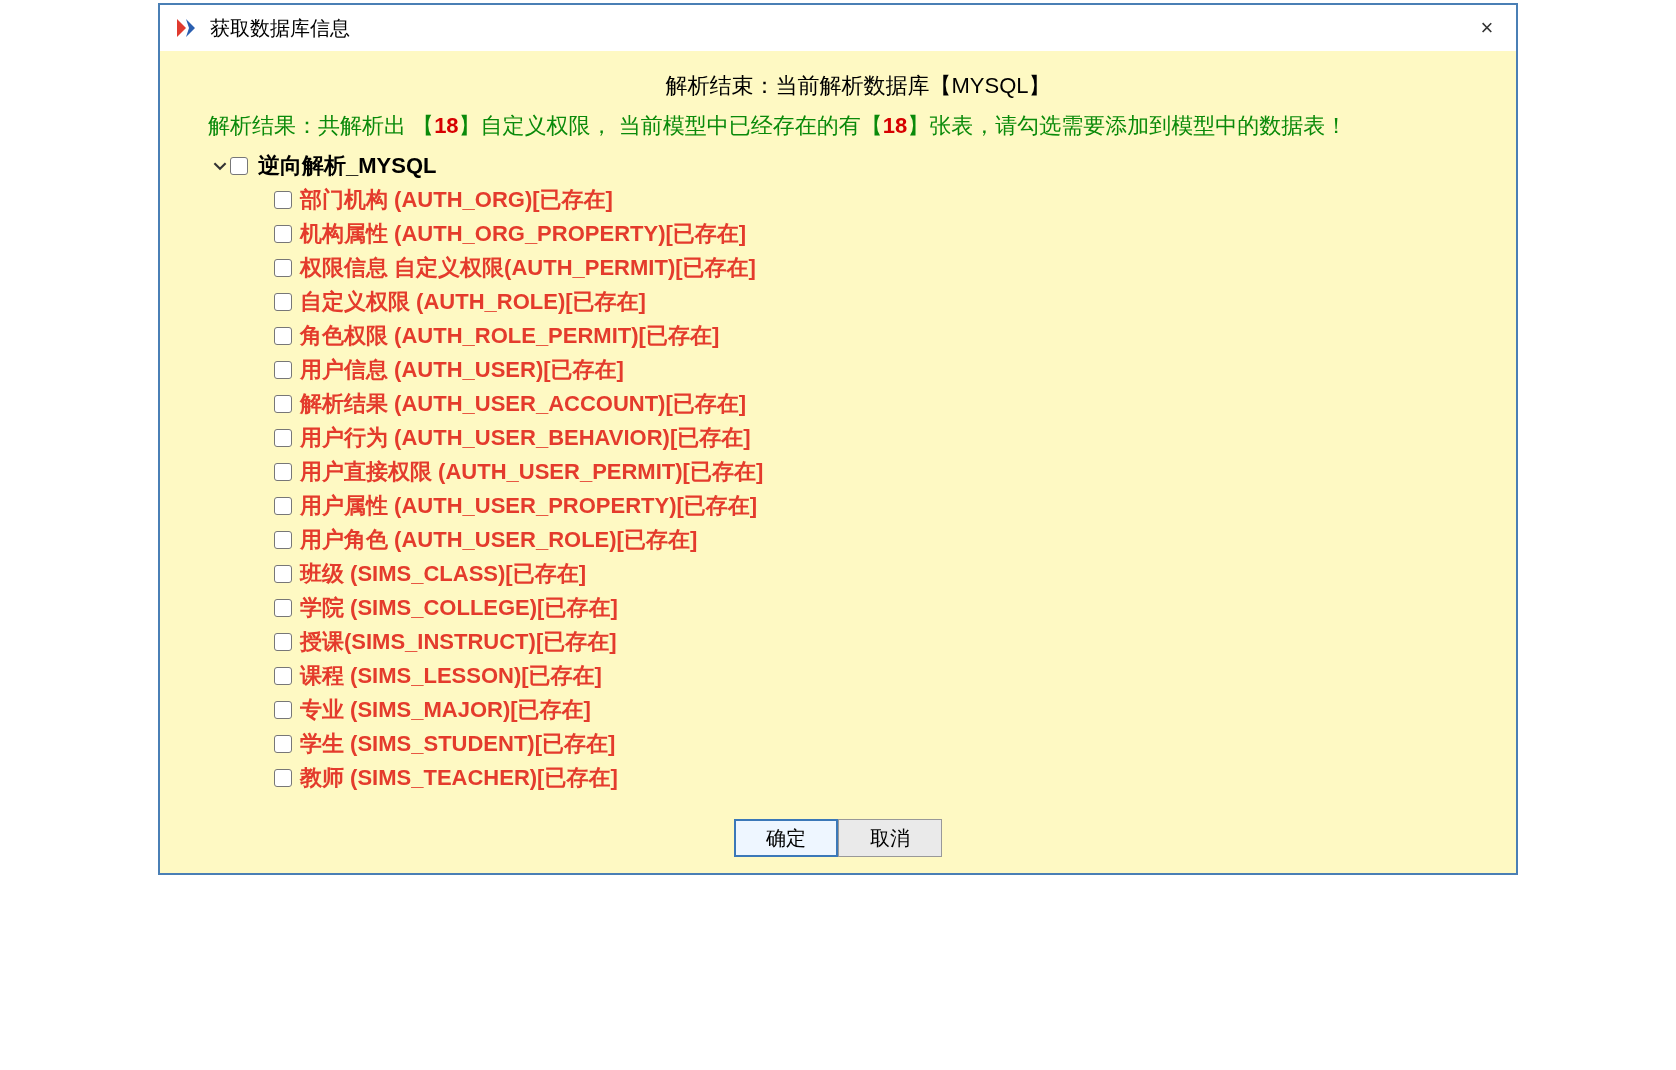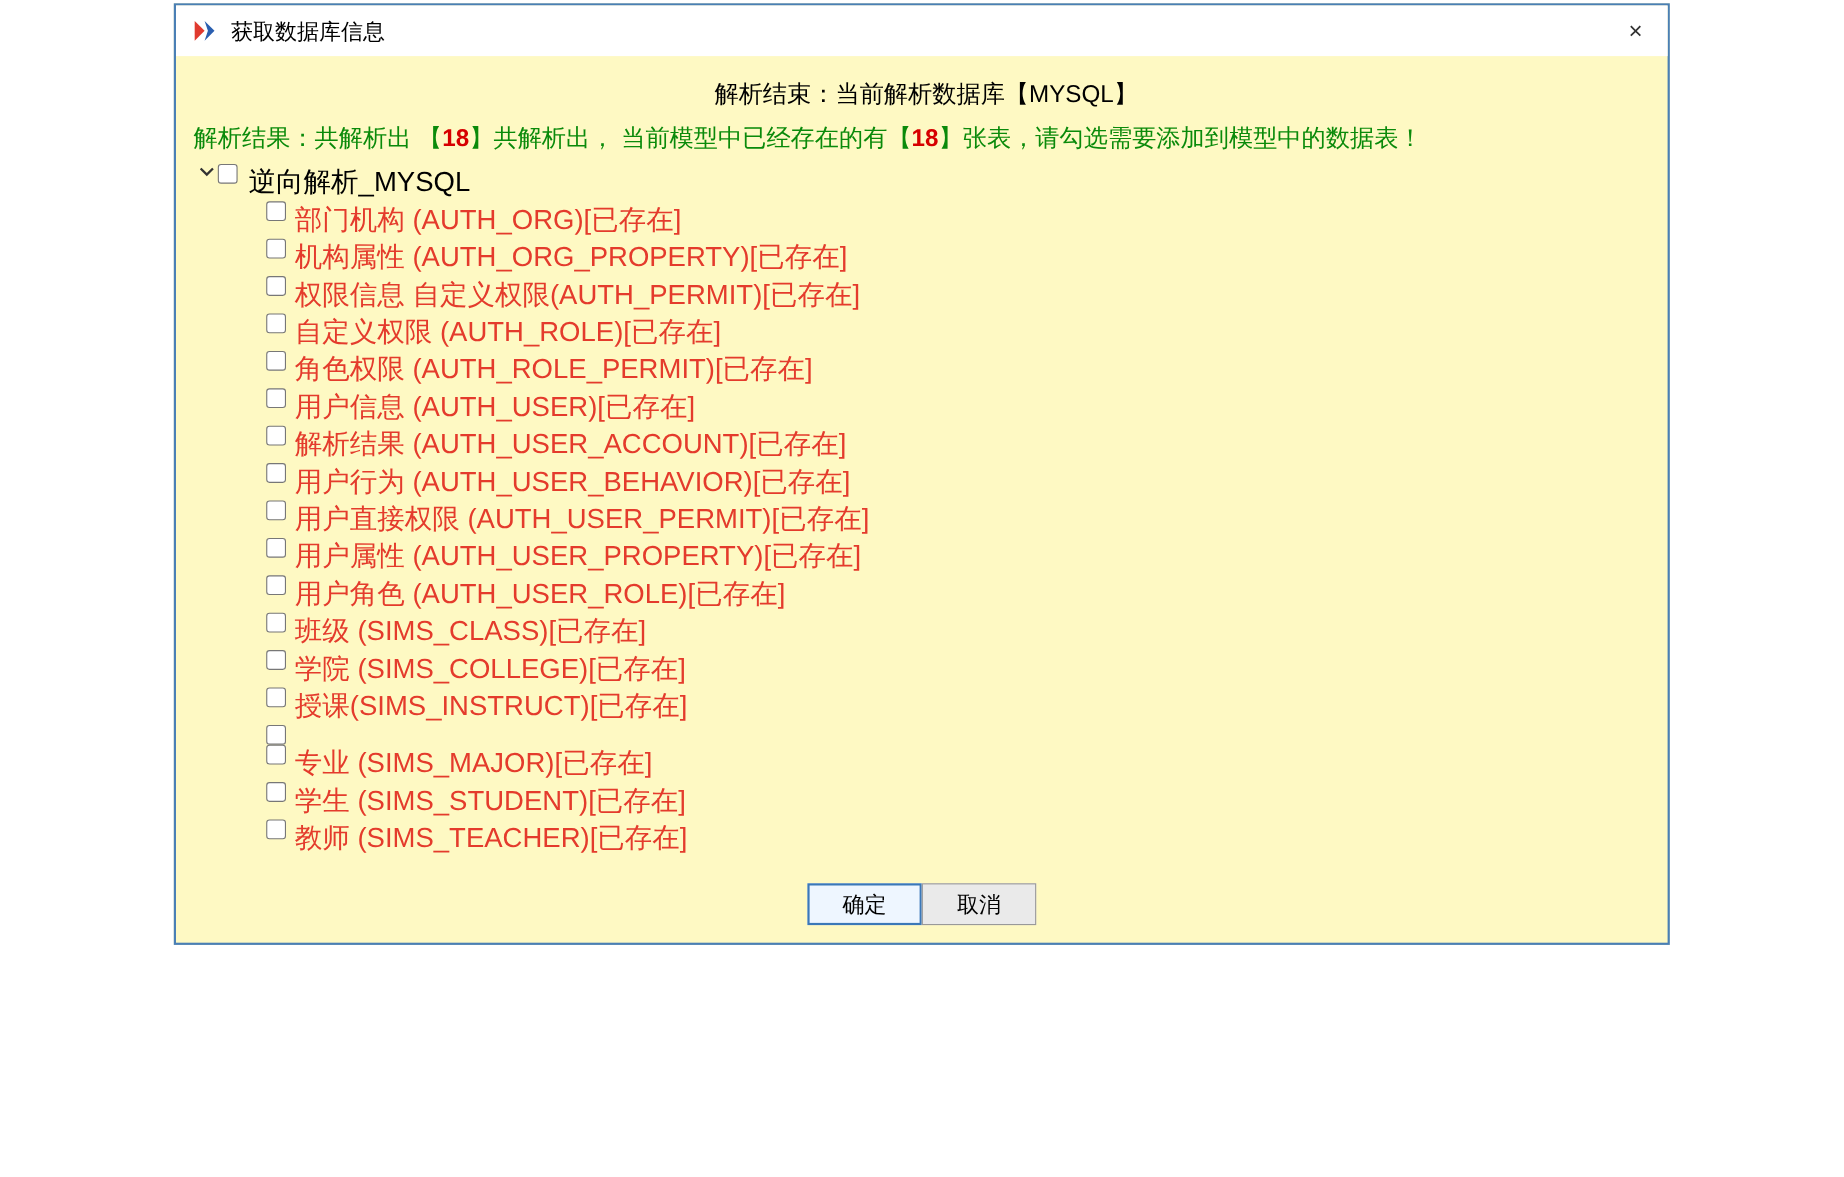--- a/index.html
+++ b/index.html
@@ -45,20 +45,21 @@
       height: 30px;
       display: flex;
       align-items: center;
       justify-content: center;
       cursor: pointer;
       font-size: 22px;
       color: #333;
     }
     .body-area {
       padding: 12px 4px 0 12px;
+      margin-left: 32px;
     }
     .heading {
       text-align: center;
       font-size: 22px;
       color: #000;
       padding: 8px 0 6px;
     }
     .summary {
       color: #0a8a0a;
       font-size: 22px;
@@ -66,23 +67,24 @@
     }
     .summary .num {
       color: #d60000;
       font-weight: bold;
     }
     .tree {
       padding: 2px 0 12px 6px;
     }
     .tree-row {
       display: flex;
-      align-items: flex-start;
+      align-items: center;
       line-height: 34px;
-      font-size: 25px;
+      font-size: 22px;
+      font-weight: bold;
     }
     .caret {
       width: 20px;
       display: inline-flex;
       justify-content: center;
       align-items: center;
       color: #333;
       font-size: 16px;
       cursor: pointer;
       user-select: none;
@@ -144,21 +146,21 @@
     <span class="close-btn">
       <span>×</span>
     </span>
   </div>
 
   <div class="body-area">
 
     <div class="heading">解析结束：当前解析数据库【MYSQL】</div>
 
     <div class="summary">
-      <span>解析结果：共解析出 【</span><span class="num">18</span><span>】共解析出，  当前模型中已经存在的有【</span><span class="num">18</span><span>】张表，请勾选需要添加到模型中的数据表！</span>
+      <span>解析结果：共解析出 【</span><span class="num">18</span><span>】自定义权限，  当前模型中已经存在的有【</span><span class="num">18</span><span>】张表，请勾选需要添加到模型中的数据表！</span>
     </div>
 
     <div class="tree">
       <div class="tree-row">
         <span class="caret">
           <svg width="14" height="14" viewBox="0 0 10 10">
               <polyline points="1,3 5,7 9,3" fill="none" stroke="#333" stroke-width="1.5"></polyline>
             </svg>
         </span>
         <span class="checkbox"></span>
@@ -216,20 +218,21 @@
           <div class="tree-row child-row">
             <span class="checkbox"></span>
             <span class="child-label">学院 (SIMS_COLLEGE)[已存在]</span>
           </div>
           <div class="tree-row child-row">
             <span class="checkbox"></span>
             <span class="child-label">授课(SIMS_INSTRUCT)[已存在]</span>
           </div>
           <div class="tree-row child-row">
             <span class="checkbox"></span>
+            <span class="child-label">课程 (SIMS_LESSON)[已存在]</span>
           </div>
           <div class="tree-row child-row">
             <span class="checkbox"></span>
             <span class="child-label">专业 (SIMS_MAJOR)[已存在]</span>
           </div>
           <div class="tree-row child-row">
             <span class="checkbox"></span>
             <span class="child-label">学生 (SIMS_STUDENT)[已存在]</span>
           </div>
           <div class="tree-row child-row">

